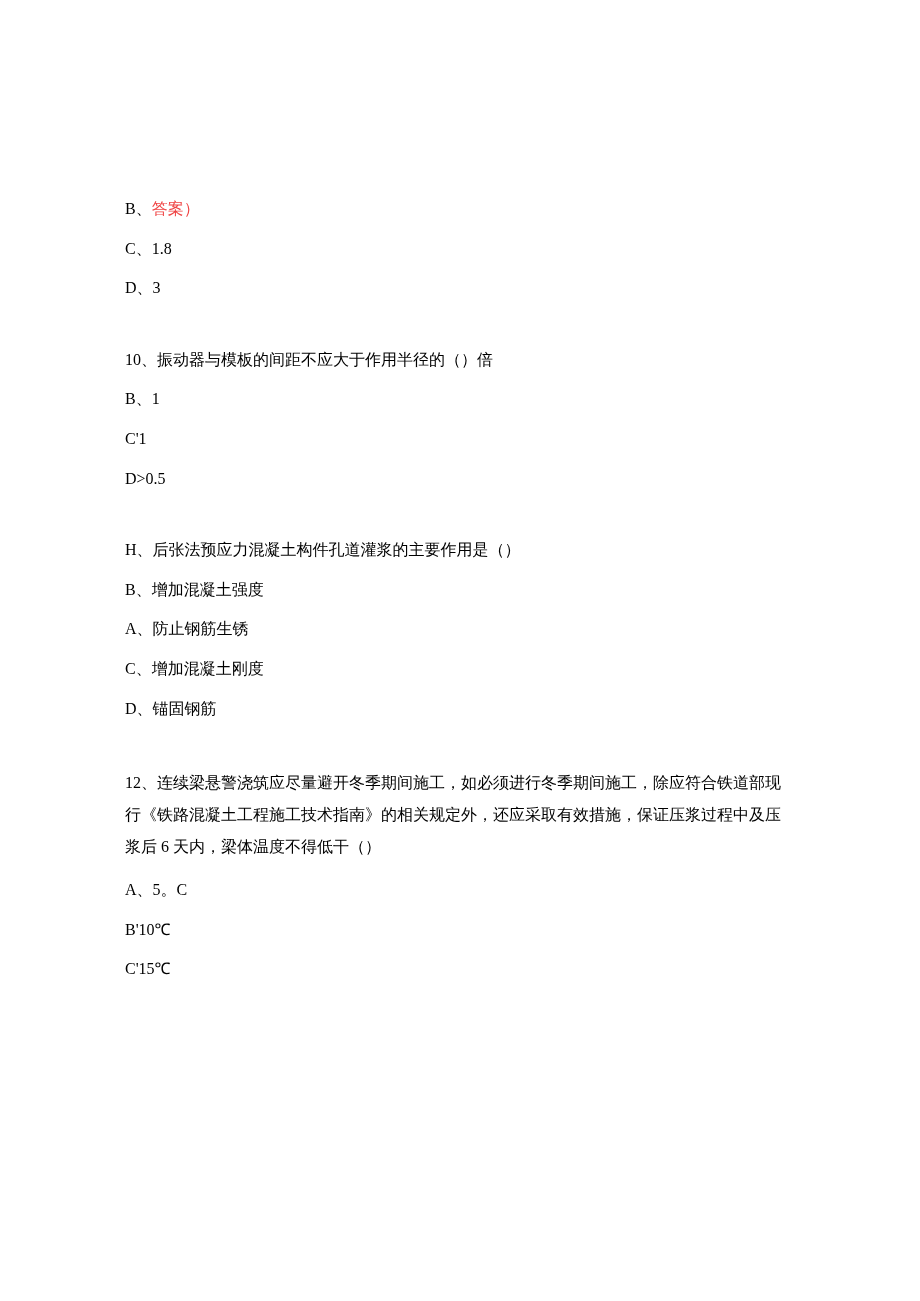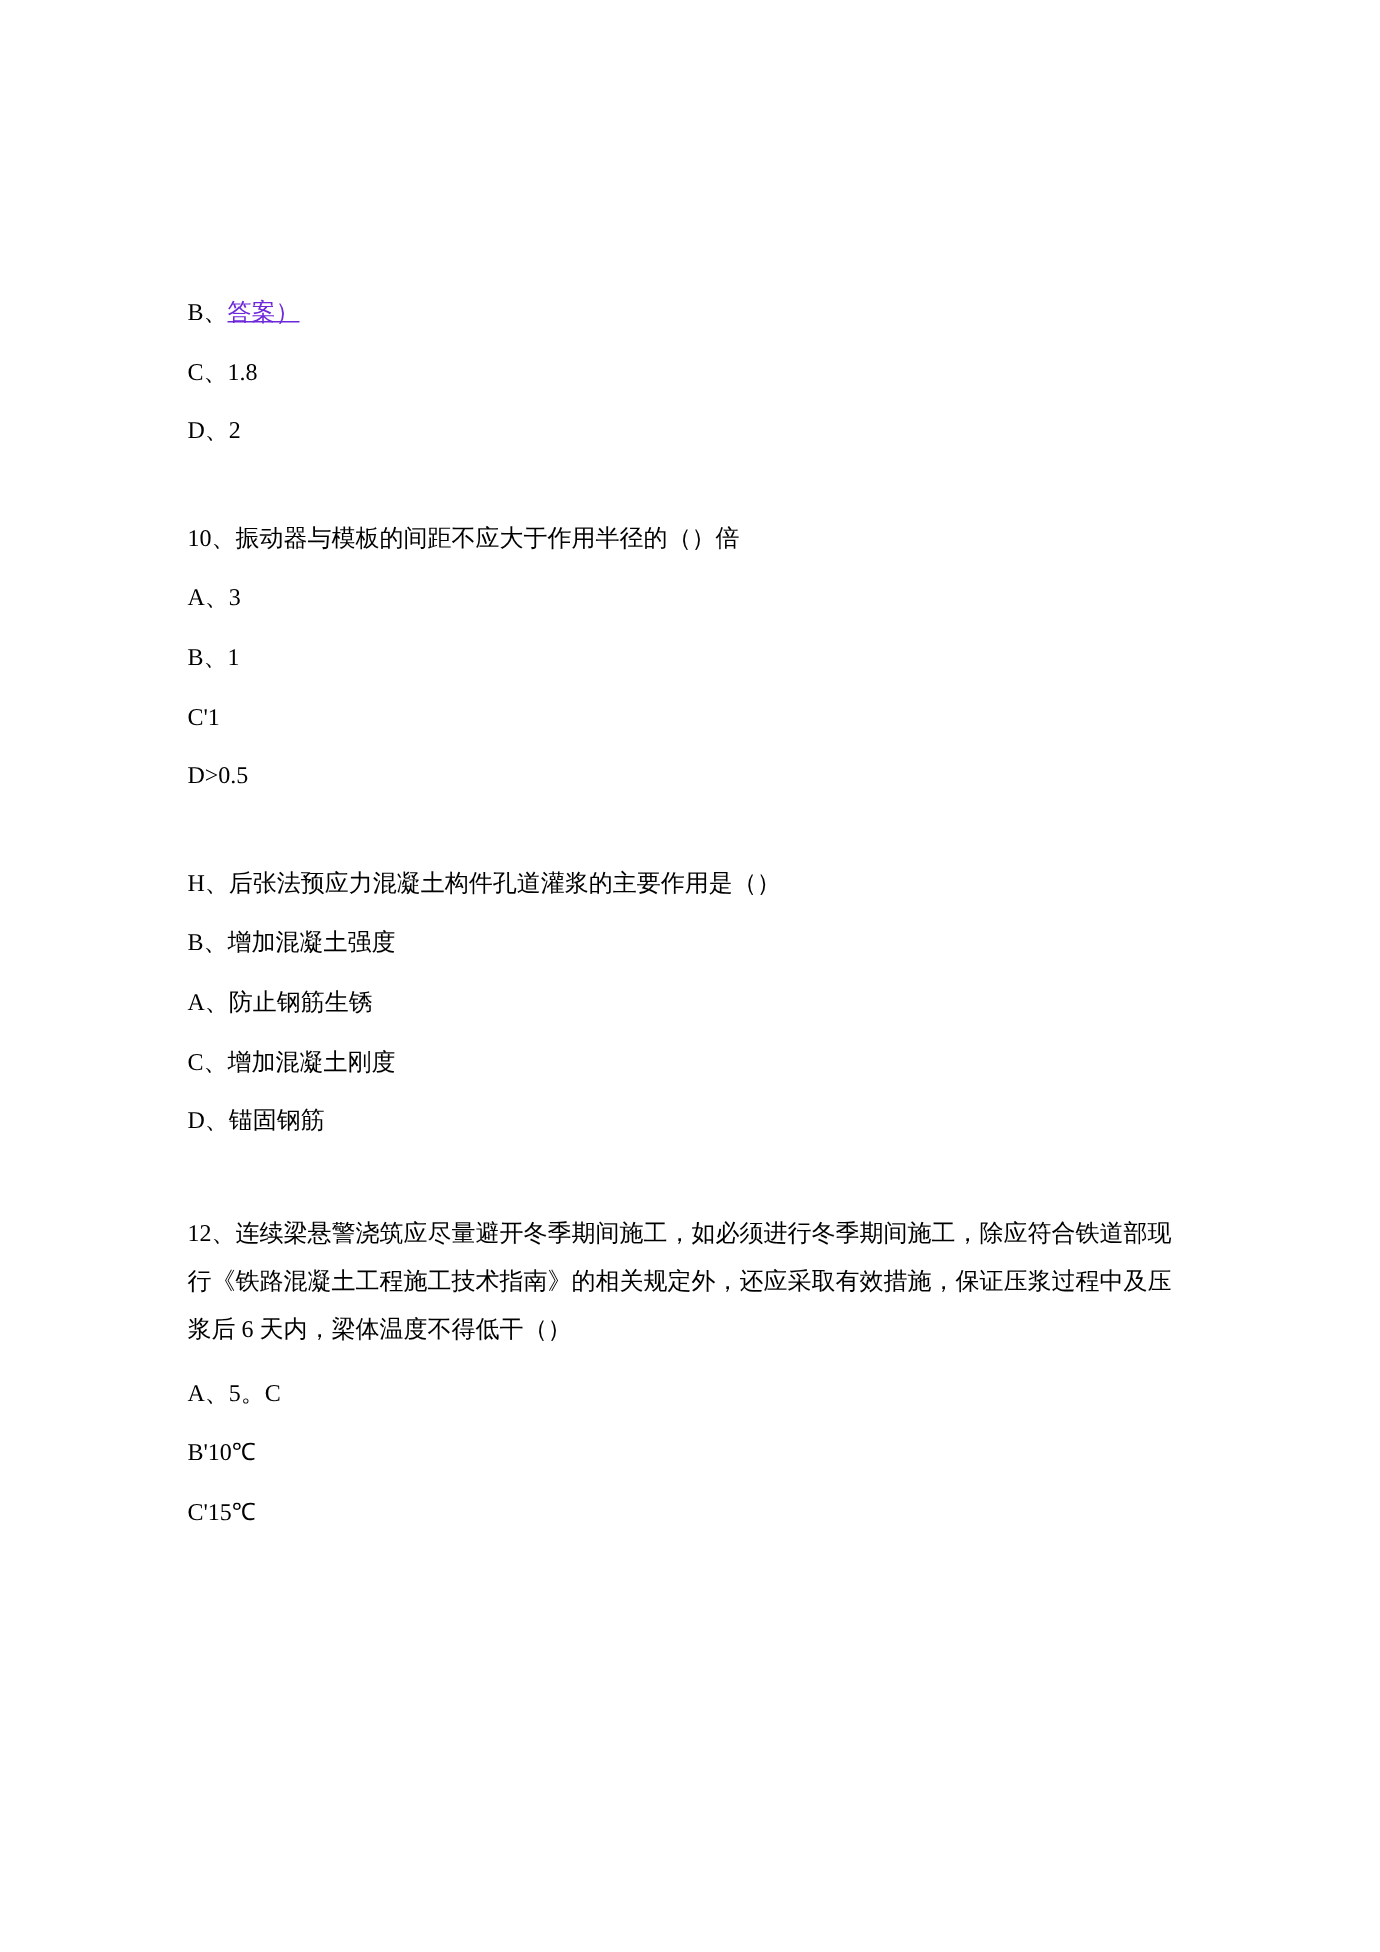--- a/index.html
+++ b/index.html
@@ -19,43 +19,41 @@
     .page {
       padding: 196px 125px 0 125px;
     }
     .line {
       margin-bottom: 14px;
     }
     .question-block {
       margin-bottom: 46px;
     }
     .answer-text {
-      color: #6d28d9;
-      text-decoration: underline;
+      color: #ef4444;
     }
     .question-text {
       line-height: 2.0;
     }
   </style>
 </head>
 <body>
 
 <div class="page">
 
   <div class="question-block">
     <div class="line">
       <span>B、</span><span class="answer-text">答案）</span>
     </div>
     <div class="line">C、1.8</div>
-    <div class="line">D、2</div>
+    <div class="line">D、3</div>
   </div>
 
   <div class="question-block">
     <div class="line">10、振动器与模板的间距不应大于作用半径的（）倍</div>
-    <div class="line">A、3</div>
     <div class="line">B、1</div>
     <div class="line">C'1</div>
     <div class="line">D&gt;0.5</div>
   </div>
 
   <div class="question-block">
     <div class="line">H、后张法预应力混凝土构件孔道灌浆的主要作用是（）</div>
     <div class="line">B、增加混凝土强度</div>
     <div class="line">A、防止钢筋生锈</div>
     <div class="line">C、增加混凝土刚度</div>

